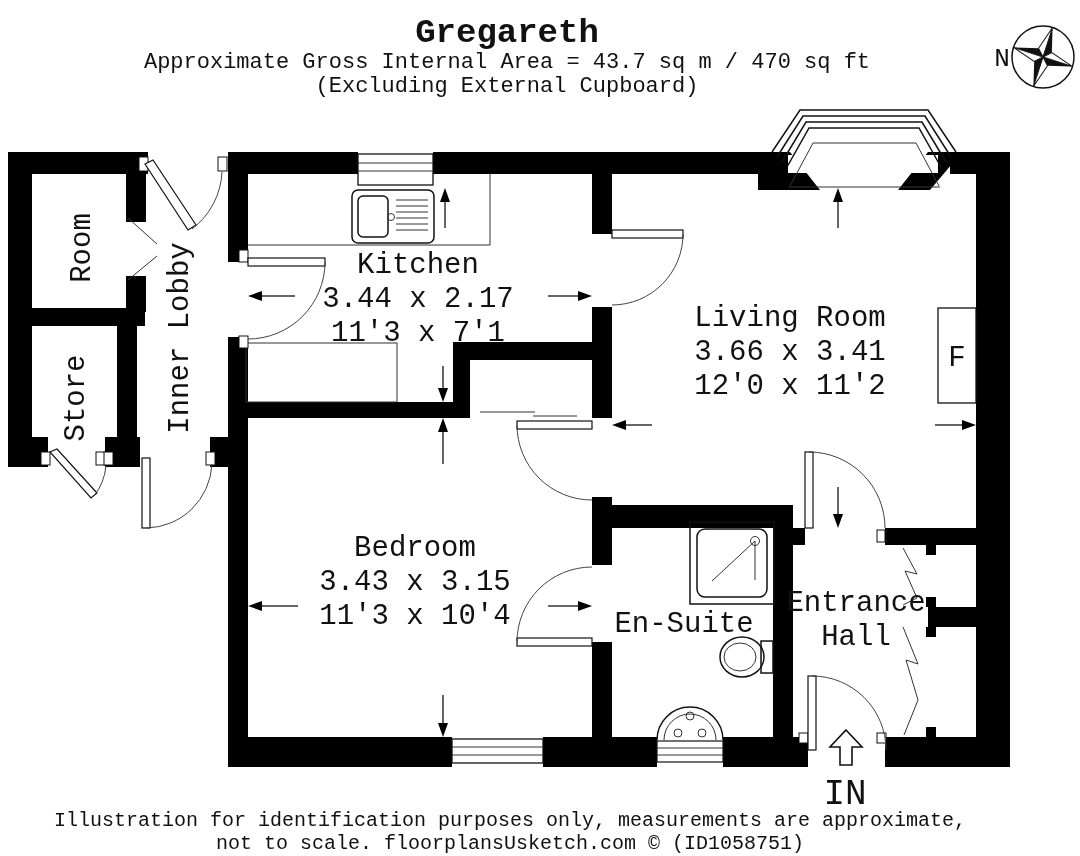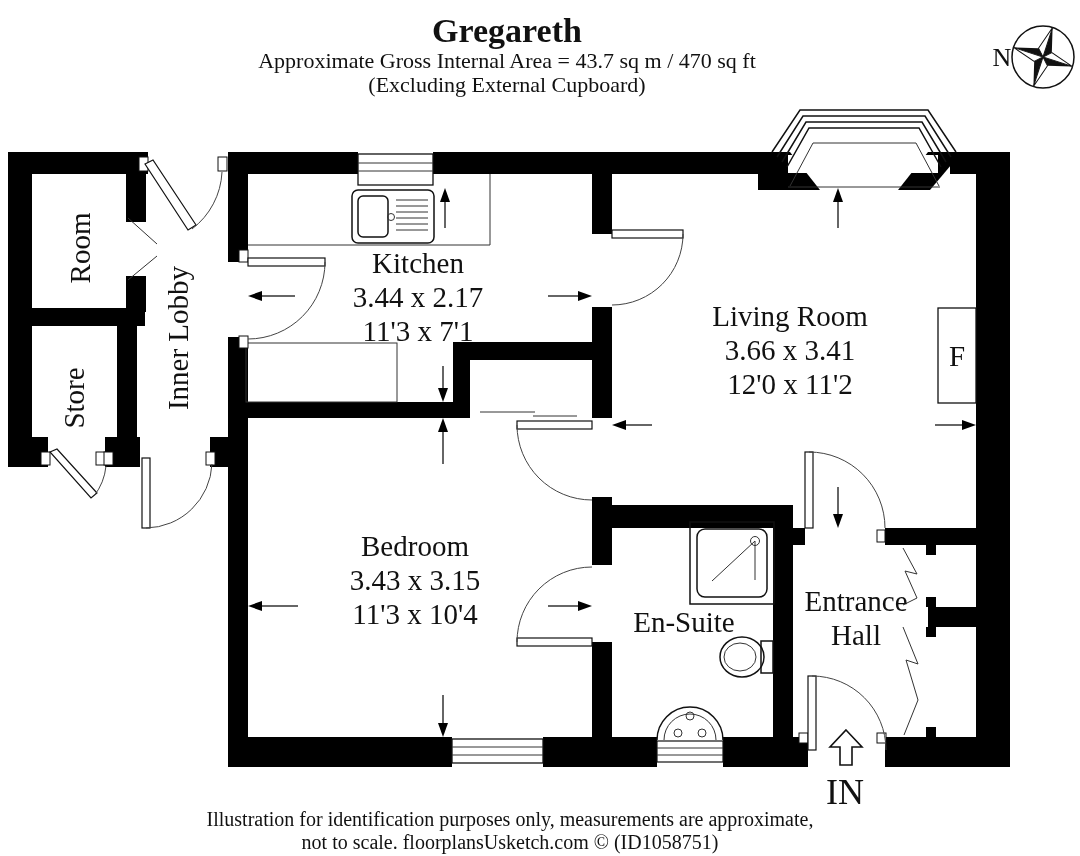--- a/index.html
+++ b/index.html
@@ -1,17 +1,17 @@
 <!DOCTYPE html>
 <html><head>
 <meta charset="utf-8">
 <style>
   html,body{margin:0;padding:0;background:#ffffff;}
   .page{position:relative;width:1080px;height:856px;background:#fff;overflow:hidden;
-        font-family:Liberation Serif, serif;}
+        font-family:Liberation Mono, monospace;}
   svg{display:block;}
   text{fill:#111;}
   .t-title{font-size:34px;font-weight:bold;}
   .t-sub{font-size:22px;}
   .t-room{font-size:29px;}
   .t-foot{font-size:20px;}
   .t-big{font-size:36px;}
   .wall{fill:#000;stroke:none;}
   .fix{fill:none;stroke:#111;stroke-width:1.5;}
   .thin{fill:none;stroke:#333;stroke-width:1;}

